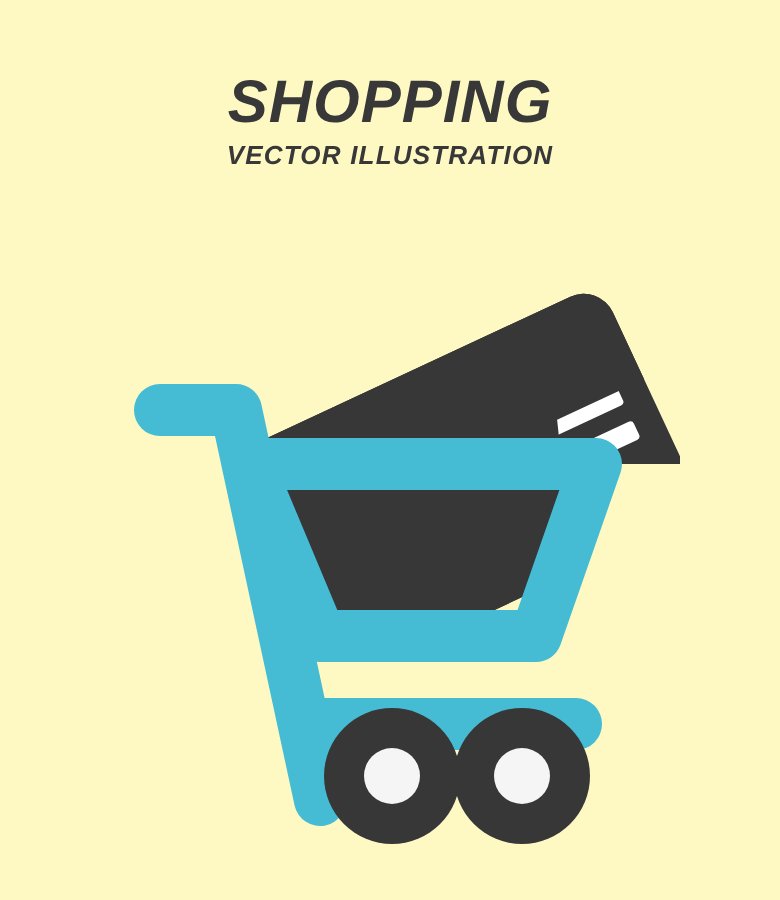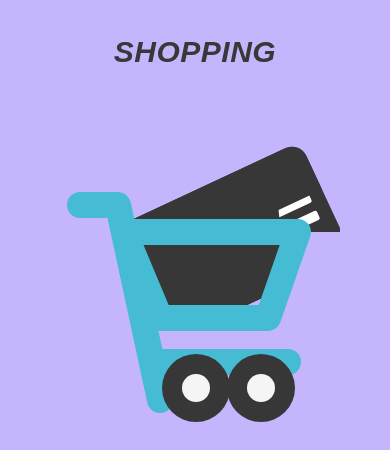--- a/index.html
+++ b/index.html
@@ -57,24 +57,25 @@
   }
   #artwork svg {
     display: block;
     width: 390px;
     height: 350px;
   }
 </style>
 </head>
 <body>
 
-<div id="poster" style="background: #c4b5fd;">
+<div id="poster" style="background: #fef9c3;">
 
   <div id="title-block">
     <span id="main-title" style="color: rgb(56, 56, 56);">SHOPPING</span>
+    <span id="sub-title" style="color: rgb(56, 56, 56);">VECTOR ILLUSTRATION</span>
   </div>
 
   <div id="artwork">
     <svg viewBox="0 0 390 350" xmlns="http://www.w3.org/2000/svg">
 
       <defs>
 
         <clipPath id="cardVisibleClip">
 
           <rect x="80" y="0" width="260" height="132"></rect>

